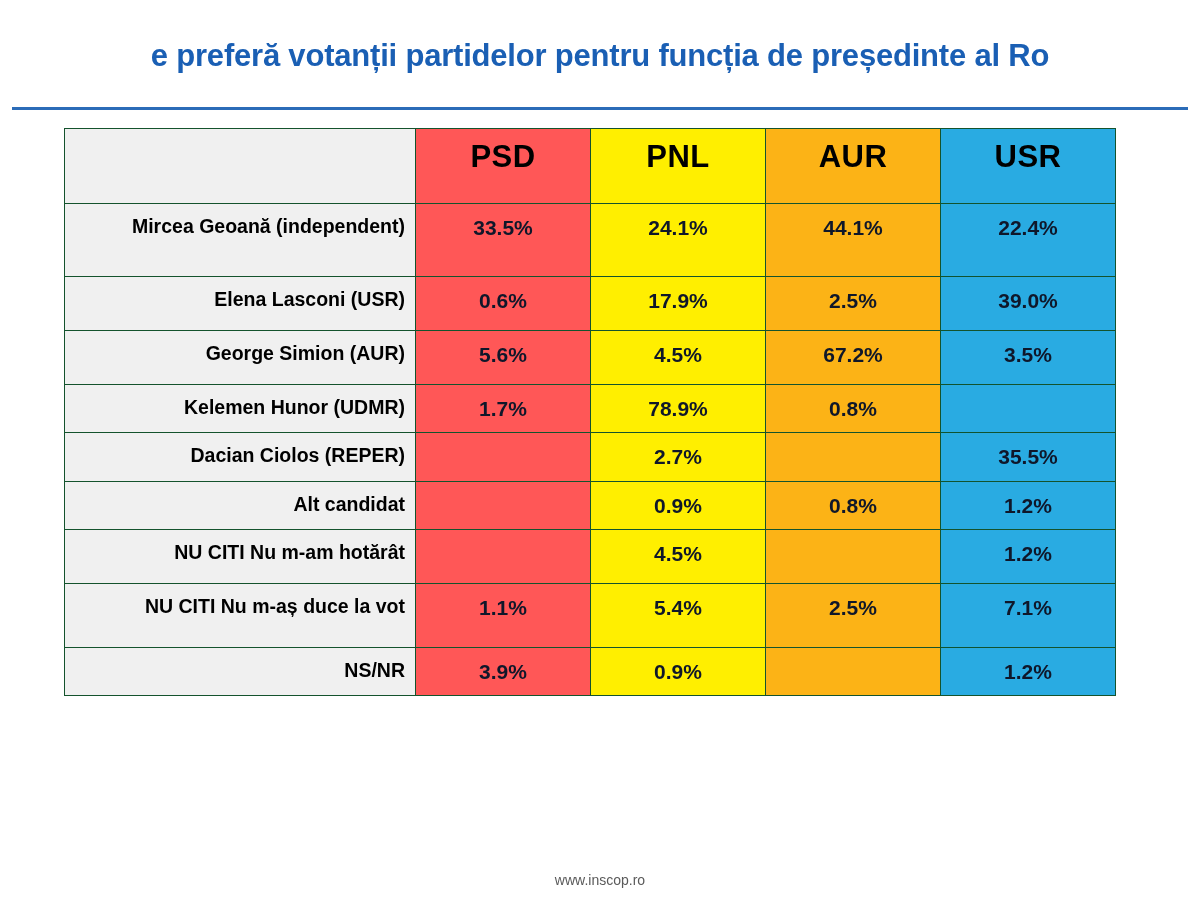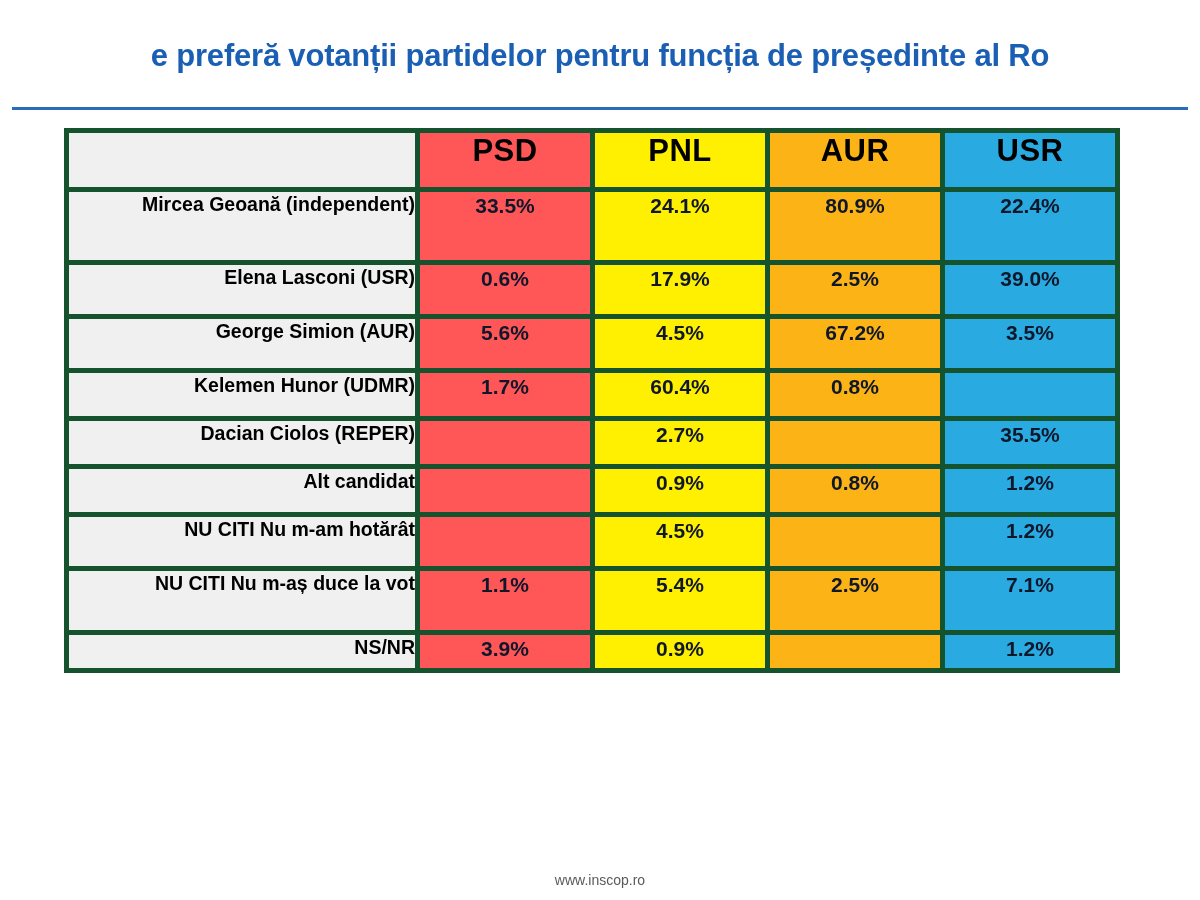--- a/index.html
+++ b/index.html
@@ -47,22 +47,22 @@
     top: 128px;
     left: 64px;
     width: 1051px;
   }
   table.poll {
     border-collapse: collapse;
     table-layout: fixed;
     width: 1051px;
   }
   table.poll td, table.poll th {
-    border: 5px solid #14532d;
-    padding: 0;
+    border: 1px solid #14532d;
+    padding: 10px;
     vertical-align: top;
   }
   col.c-label { width: 351px; }
   col.c-psd   { width: 175px; }
   col.c-pnl   { width: 175px; }
   col.c-aur   { width: 175px; }
   col.c-usr   { width: 175px; }
 
   th.hdr {
     height: 54px;
@@ -125,41 +125,41 @@
           <th class="hdr" style="background:#ffef00">PNL</th>
           <th class="hdr" style="background:#fcb316">AUR</th>
           <th class="hdr" style="background:#29abe2">USR</th>
         </tr>
       </thead>
       <tbody>
         <tr style="height:73px">
           <td class="row-label">Mircea Geoană (independent)</td>
           <td class="cell-val" style="background:#ff5757">33.5%</td>
           <td class="cell-val" style="background:#ffef00">24.1%</td>
-          <td class="cell-val" style="background:#fcb316">80.9%</td>
+          <td class="cell-val" style="background:#fcb316">44.1%</td>
           <td class="cell-val" style="background:#29abe2">22.4%</td>
         </tr>
         <tr style="height:54px">
           <td class="row-label">Elena Lasconi (USR)</td>
           <td class="cell-val" style="background:#ff5757">0.6%</td>
           <td class="cell-val" style="background:#ffef00">17.9%</td>
           <td class="cell-val" style="background:#fcb316">2.5%</td>
           <td class="cell-val" style="background:#29abe2">39.0%</td>
         </tr>
         <tr style="height:54px">
           <td class="row-label">George Simion (AUR)</td>
           <td class="cell-val" style="background:#ff5757">5.6%</td>
           <td class="cell-val" style="background:#ffef00">4.5%</td>
           <td class="cell-val" style="background:#fcb316">67.2%</td>
           <td class="cell-val" style="background:#29abe2">3.5%</td>
         </tr>
         <tr style="height:48px">
           <td class="row-label">Kelemen Hunor (UDMR)</td>
           <td class="cell-val" style="background:#ff5757">1.7%</td>
-          <td class="cell-val" style="background:#ffef00">60.4%</td>
+          <td class="cell-val" style="background:#ffef00">78.9%</td>
           <td class="cell-val" style="background:#fcb316">0.8%</td>
           <td class="cell-val" style="background:#29abe2"></td>
         </tr>
         <tr style="height:48px">
           <td class="row-label">Dacian Ciolos (REPER)</td>
           <td class="cell-val" style="background:#ff5757"></td>
           <td class="cell-val" style="background:#ffef00">2.7%</td>
           <td class="cell-val" style="background:#fcb316"></td>
           <td class="cell-val" style="background:#29abe2">35.5%</td>
         </tr>

